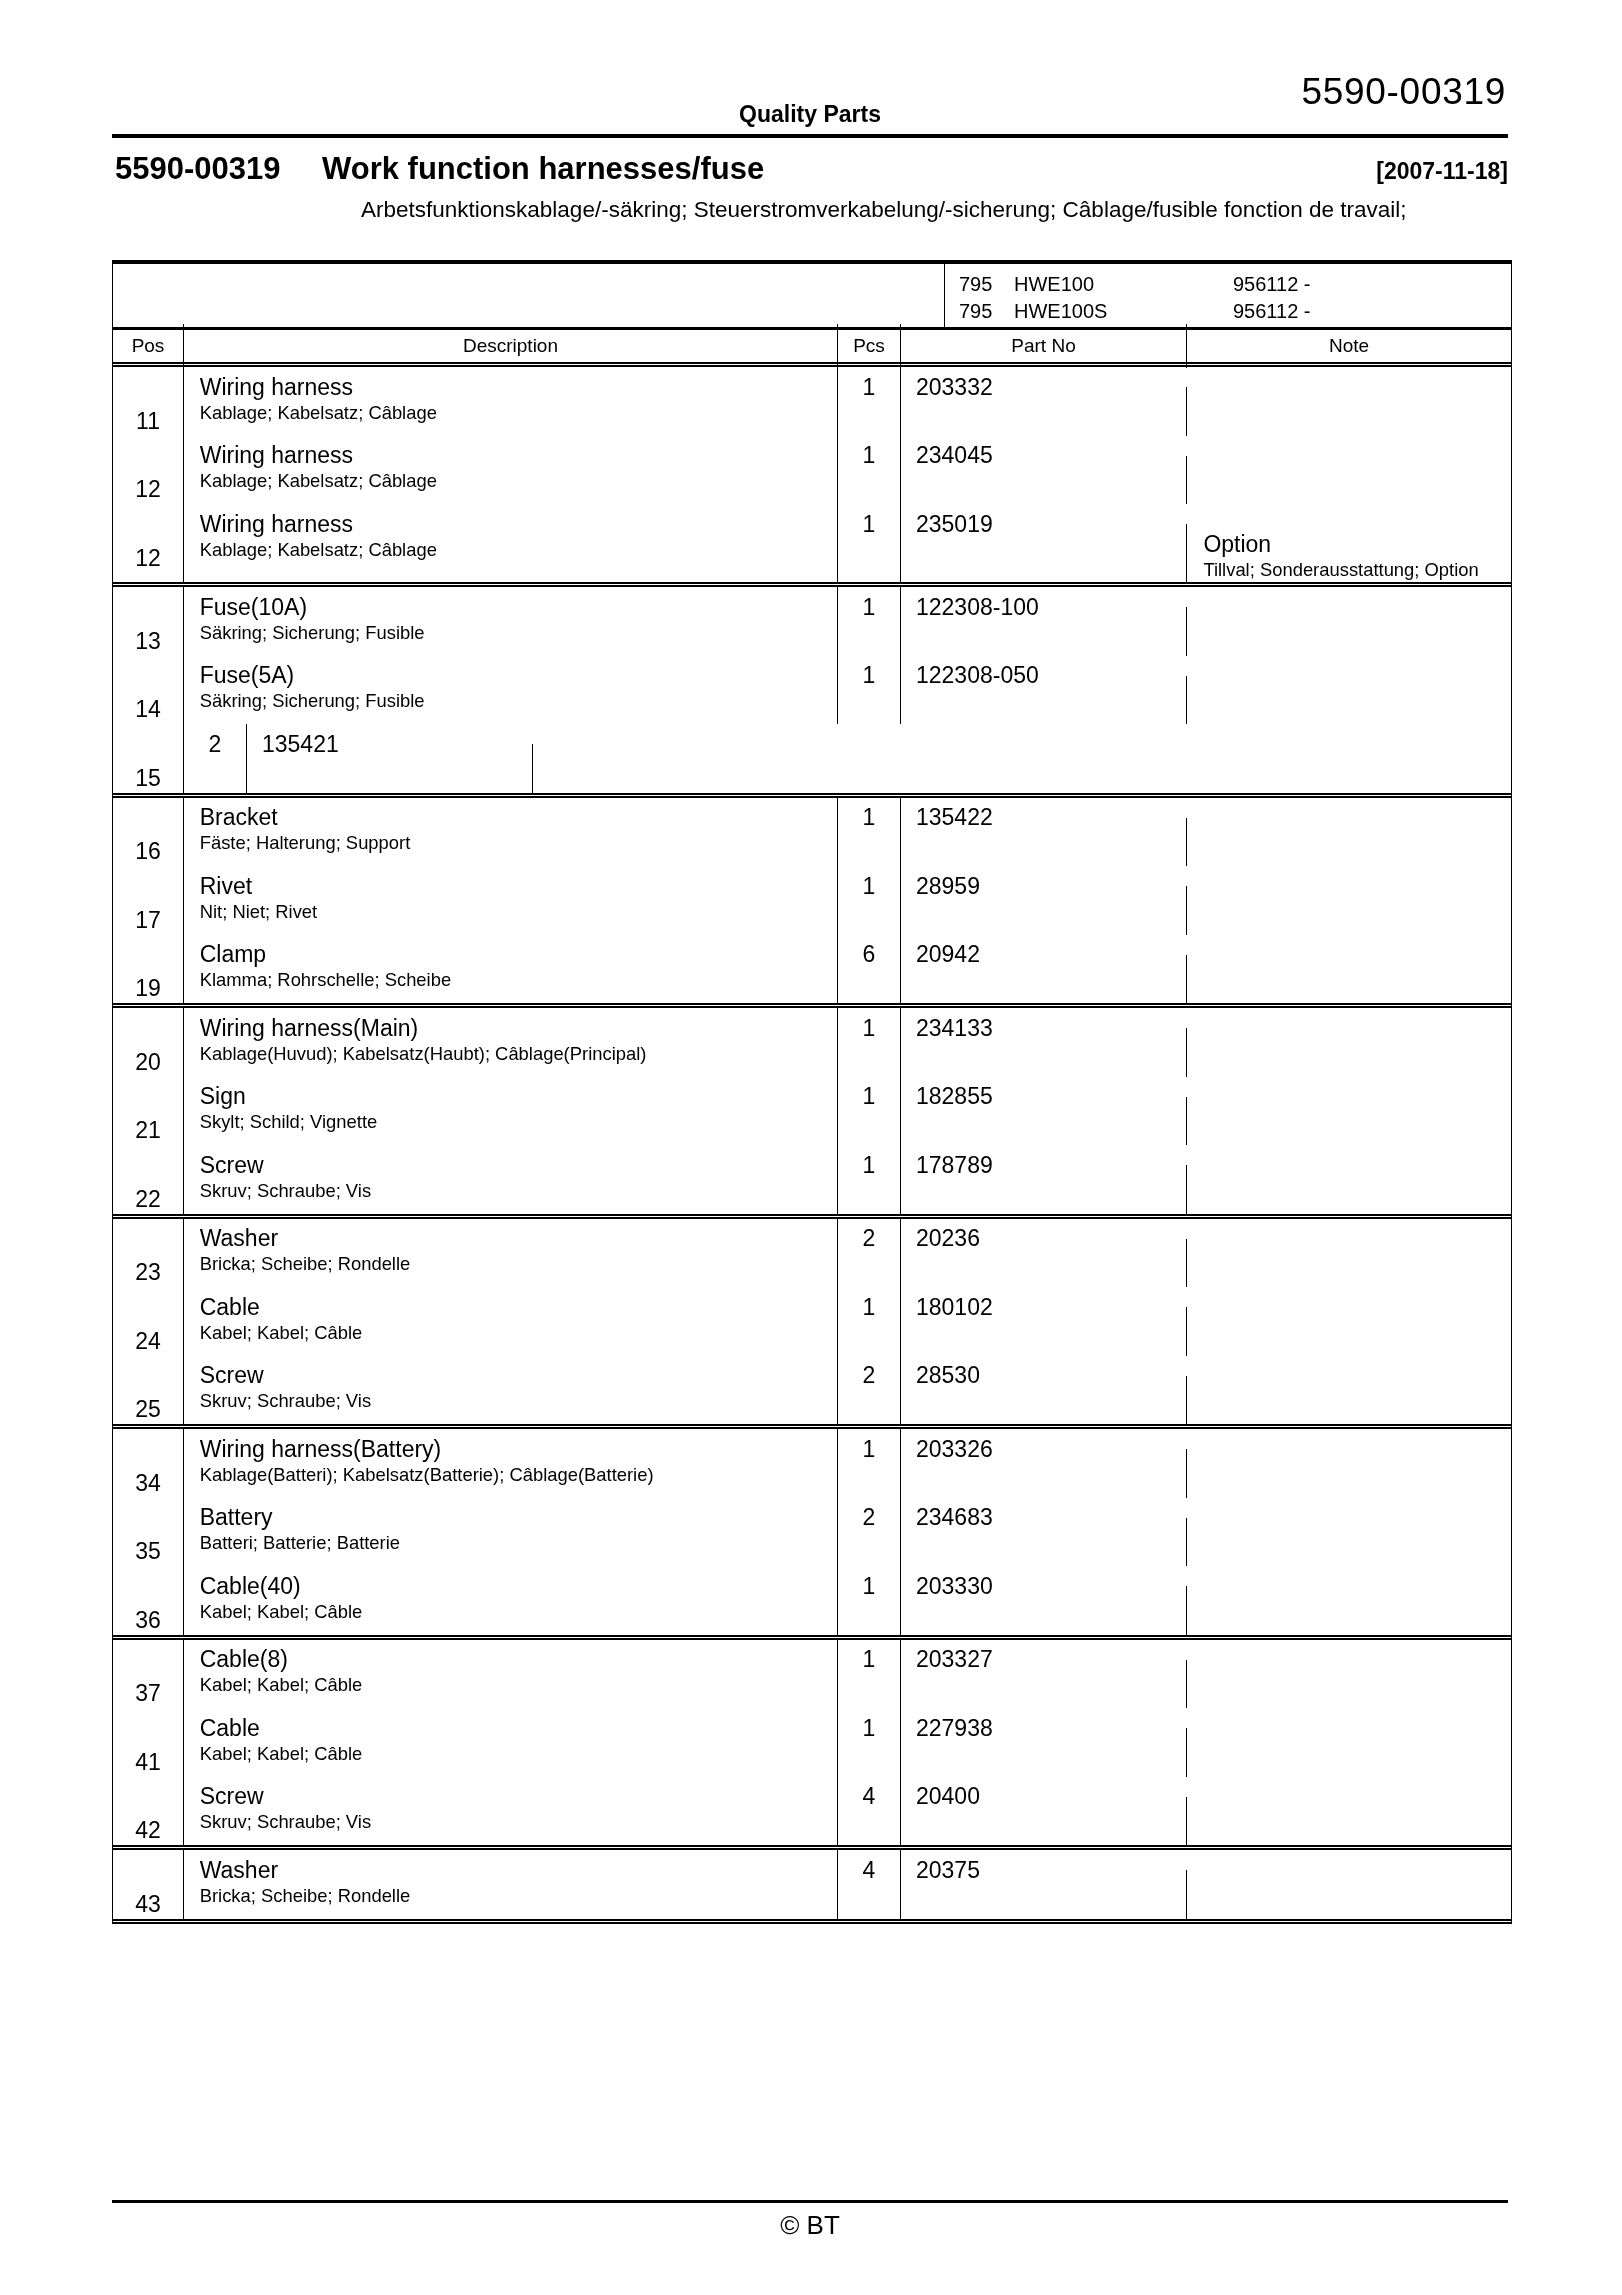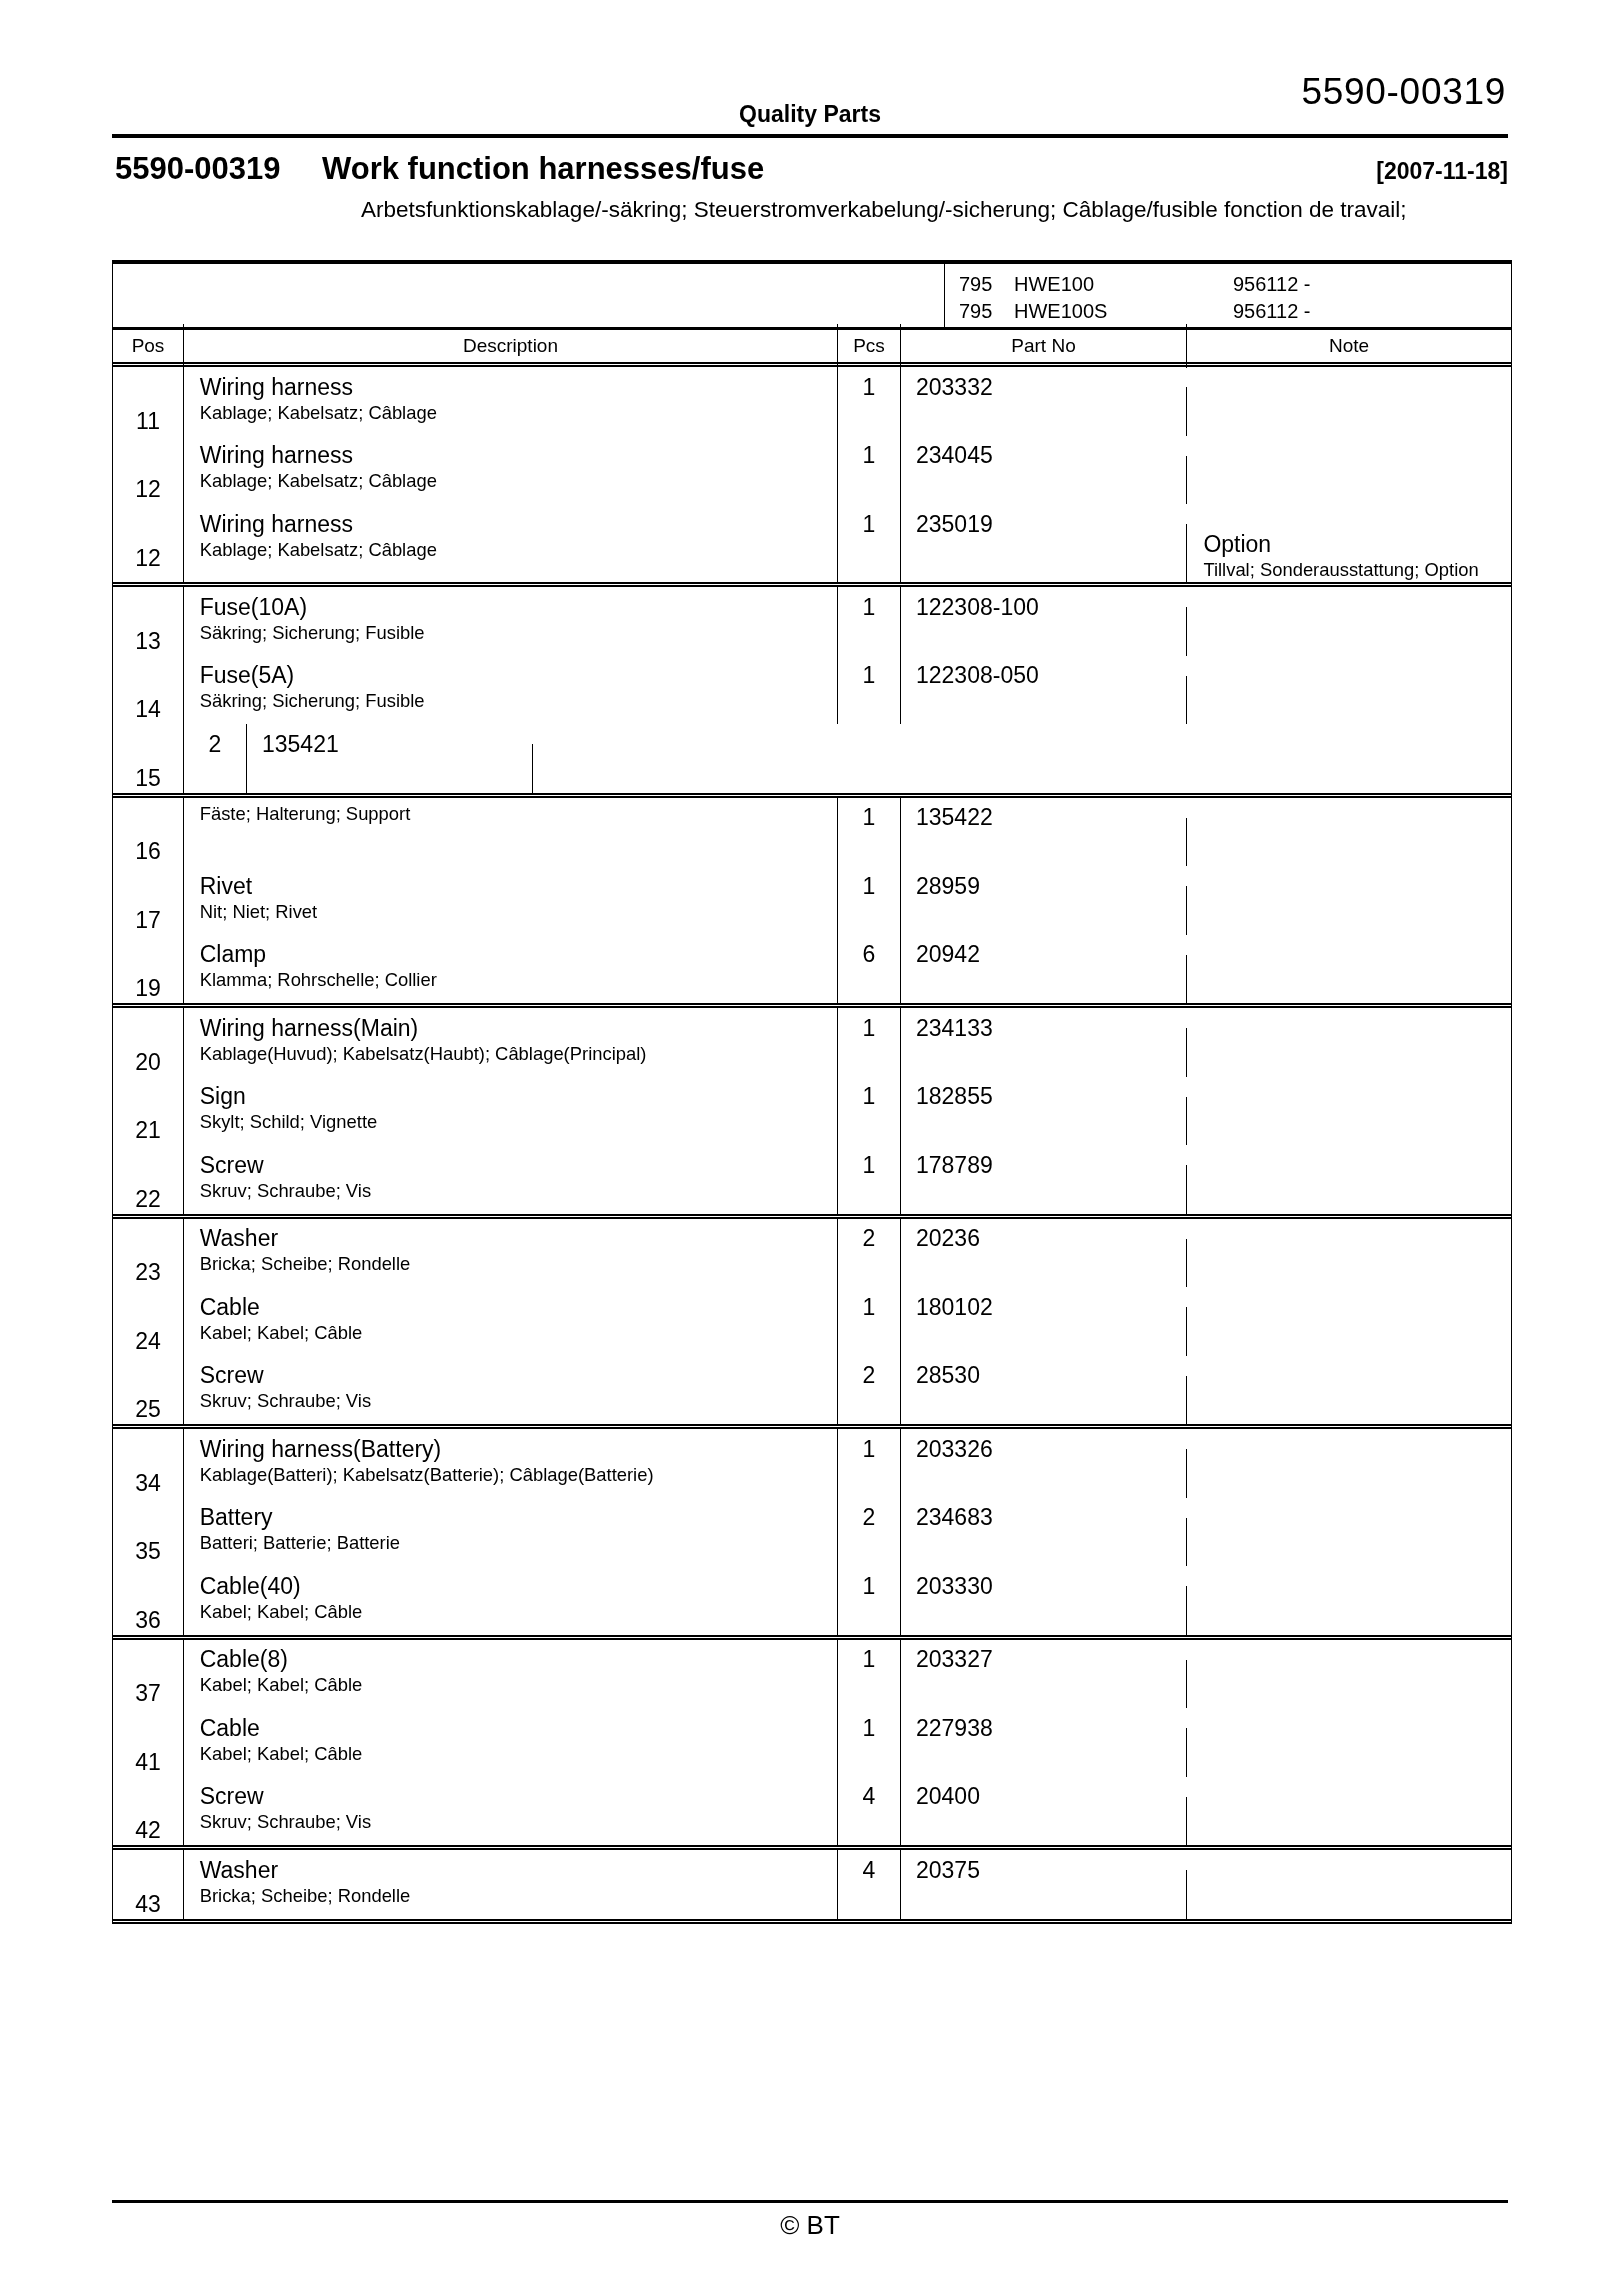--- a/index.html
+++ b/index.html
@@ -216,20 +216,21 @@
             <div class="nm"></div>
             <div class="sub"></div>
           </div>
       </div>
     </div>
 
     <div class="group">
       <div class="row">
         <div class="cell pos num w-pos">16</div>
         <div class="cell desc w-desc">
+            <div class="nm">Bracket</div>
             <div class="sub">Fäste; Halterung; Support</div>
           </div>
         <div class="cell pcs num w-pcs">1</div>
         <div class="cell part num w-part">135422</div>
         <div class="cell note w-note">
             <div class="nm"></div>
             <div class="sub"></div>
           </div>
       </div>
       <div class="row">
@@ -242,21 +243,21 @@
         <div class="cell part num w-part">28959</div>
         <div class="cell note w-note">
             <div class="nm"></div>
             <div class="sub"></div>
           </div>
       </div>
       <div class="row">
         <div class="cell pos num w-pos">19</div>
         <div class="cell desc w-desc">
             <div class="nm">Clamp</div>
-            <div class="sub">Klamma; Rohrschelle; Collier</div>
+            <div class="sub">Klamma; Rohrschelle; Scheibe</div>
           </div>
         <div class="cell pcs num w-pcs">6</div>
         <div class="cell part num w-part">20942</div>
         <div class="cell note w-note">
             <div class="nm"></div>
             <div class="sub"></div>
           </div>
       </div>
     </div>
 

